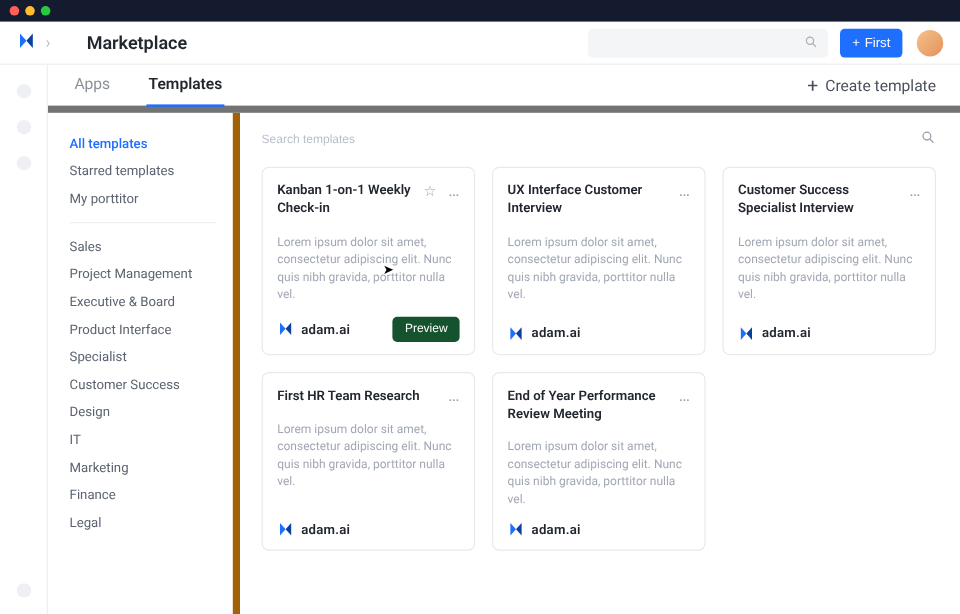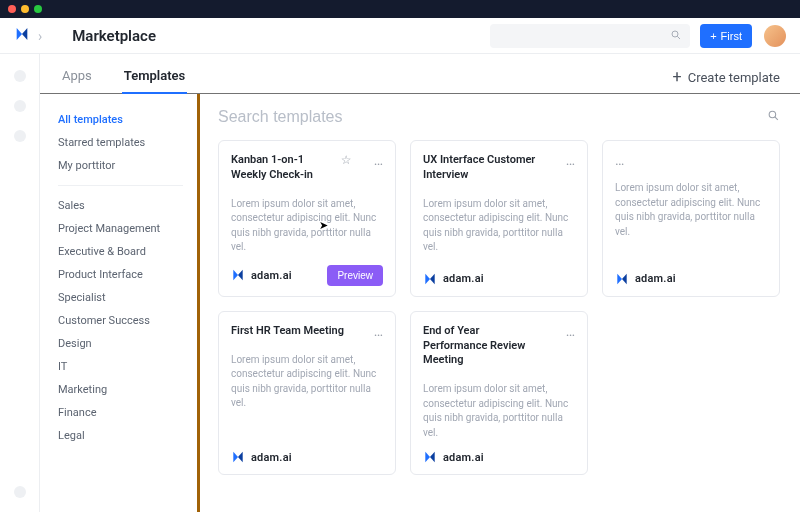--- a/index.html
+++ b/index.html
@@ -12,47 +12,47 @@
   .chev { color:#b8bec8; font-size:14px; }
   .page-title { font-size:15px; font-weight:600; color:#22272f; margin-left:22px;}
   .spacer { flex:1; }
   .searchbar { width:200px; height:24px; background:#f4f5f7; border-radius:4px; display:flex; align-items:center; justify-content:flex-end; padding:0 8px; color:#a7adb7; margin-right:10px;}
   .create-btn { height:24px; background:#1f6fff; color:#fff; border:none; border-radius:4px; font-size:11px; padding:0 10px; display:flex; align-items:center; gap:4px; cursor:pointer;}
   .avatar { width:22px; height:22px; border-radius:50%; background:linear-gradient(135deg,#f6c28b,#e3915c); margin-left:12px;}
   .shell { display:flex; height:calc(512px - 18px - 36px); }
   .leftrail { width:40px; border-right:1px solid #eceef1; display:flex; flex-direction:column; align-items:center; padding-top:16px; gap:18px; }
   .rail-dot { width:12px; height:12px; border-radius:50%; background:#eef0f3;}
   .main { flex:1; display:flex; flex-direction:column; }
-  .tabbar { height:40px; border-bottom:1px solid #737373; display:flex; align-items:flex-end; padding:0 20px; gap:28px;}
+  .tabbar { height:40px; border-bottom:6px solid #737373; display:flex; align-items:flex-end; padding:0 20px; gap:28px;}
   .tab { font-size:13px; color:#8a9099; padding:10px 2px 10px; cursor:pointer; position:relative;}
   .tab.active { color:#22272f; font-weight:600;}
   .tab.active::after { content:""; position:absolute; left:0; right:0; bottom:-1px; height:2px; background:#1f6fff;}
   .tabbar .spacer { flex:1;}
   .create-template { font-size:13px; color:#4a515c; display:flex; align-items:center; gap:6px; padding-bottom:8px; cursor:pointer;}
   .content { flex:1; display:flex; overflow:hidden; }
-  .sidebar { width:160px; border-right:3px solid #a16207; padding:14px 0 14px 18px; font-size:11px; color:#5b6370; overflow-y:auto; }
+  .sidebar { width:160px; border-right:6px solid #a16207; padding:14px 0 14px 18px; font-size:11px; color:#5b6370; overflow-y:auto; }
   .sb-item { padding:5px 0; cursor:pointer; }
   .sb-item.active { color:#1f6fff; font-weight:500;}
   .sb-divider { border:none; border-top:1px solid #eef0f3; margin:8px 14px 8px 0;}
   .templates-area { flex:1; padding:14px 20px 16px 18px; overflow-y:auto;}
   .searchrow { display:flex; align-items:center; margin-bottom:14px;}
-  .search-input { flex:1; border:none; outline:none; font-size:16px; color:#666;}
+  .search-input { flex:1; border:none; outline:none; font-size:10px; color:#666;}
   .search-input::placeholder { color:#b8bec8;}
   .mag { color:#9aa0aa; font-size:13px;}
   .grid { display:grid; grid-template-columns:repeat(3, 1fr); gap:14px; }
   .card { border:1px solid #e7e9ee; border-radius:6px; padding:12px 12px 10px; background:#fff; display:flex; flex-direction:column; min-height:110px; position:relative;}
-  .card-titlebar { display:flex; align-items:flex-start; gap:22px;}
+  .card-titlebar { display:flex; align-items:flex-start; gap:10px;}
   .card-title { font-size:11px; font-weight:600; color:#22272f; flex:1; line-height:1.35;}
   .star { color:#9aa0aa; font-size:12px; }
   .dots { color:#9aa0aa; font-size:14px; cursor:pointer; line-height:1;}
   .card-desc { font-size:10px; color:#a1a7b3; margin-top:14px; line-height:1.45;}
   .card-footer { margin-top:auto; padding-top:10px; display:flex; align-items:center; gap:6px;}
   .brand-logo svg { display:block;}
   .brand-name { font-size:11px; font-weight:600; color:#22272f; letter-spacing:0.2px;}
-  .preview-btn { margin-left:auto; background:#8b5cf6; color:#fff; border:none; border-radius:4px; font-size:10px; padding:5px 10px; cursor:pointer;}
+  .preview-btn { margin-left:auto; background:#14532d; color:#fff; border:none; border-radius:4px; font-size:10px; padding:5px 10px; cursor:pointer;}
   .cursor { position:absolute; left:100px; top:78px; font-size:11px; color:#000; pointer-events:none;}
 </style>
 </head>
 <body>
 
 <div class="titlebar">
   <div class="tl-dot tl-red"></div>
   <div class="tl-dot tl-yellow"></div>
   <div class="tl-dot tl-green"></div>
 </div>
@@ -167,36 +167,37 @@
                   <svg width="14" height="14" viewBox="0 0 24 24">
                     <path fill="#1f6fff" d="M4 3 L12 12 L4 21 Z"></path>
                     <path fill="#0b3fa0" d="M20 3 L12 12 L20 21 Z"></path>
                   </svg>
                 </span>
                 <span class="brand-name">adam.ai</span>
               </div>
             </div>
             <div class="card">
               <div class="card-titlebar">
-                <span class="dots">…</span>
-              </div>
-              <div class="card-desc">Lorem ipsum dolor sit amet, consectetur adipiscing elit. Nunc quis nibh gravida, porttitor nulla vel.</div>
-              <div class="card-footer">
-                <span class="brand-logo">
-                  <svg width="14" height="14" viewBox="0 0 24 24">
-                    <path fill="#1f6fff" d="M4 3 L12 12 L4 21 Z"></path>
-                    <path fill="#0b3fa0" d="M20 3 L12 12 L20 21 Z"></path>
-                  </svg>
-                </span>
-                <span class="brand-name">adam.ai</span>
-              </div>
-            </div>
-            <div class="card">
-              <div class="card-titlebar">
-                <div class="card-title">First HR Team Meeting</div>
+                <div class="card-title">Customer Success Specialist Interview</div>
+                <span class="dots">…</span>
+              </div>
+              <div class="card-desc">Lorem ipsum dolor sit amet, consectetur adipiscing elit. Nunc quis nibh gravida, porttitor nulla vel.</div>
+              <div class="card-footer">
+                <span class="brand-logo">
+                  <svg width="14" height="14" viewBox="0 0 24 24">
+                    <path fill="#1f6fff" d="M4 3 L12 12 L4 21 Z"></path>
+                    <path fill="#0b3fa0" d="M20 3 L12 12 L20 21 Z"></path>
+                  </svg>
+                </span>
+                <span class="brand-name">adam.ai</span>
+              </div>
+            </div>
+            <div class="card">
+              <div class="card-titlebar">
+                <div class="card-title">First HR Team Research</div>
                 <span class="dots">…</span>
               </div>
               <div class="card-desc">Lorem ipsum dolor sit amet, consectetur adipiscing elit. Nunc quis nibh gravida, porttitor nulla vel.</div>
               <div class="card-footer">
                 <span class="brand-logo">
                   <svg width="14" height="14" viewBox="0 0 24 24">
                     <path fill="#1f6fff" d="M4 3 L12 12 L4 21 Z"></path>
                     <path fill="#0b3fa0" d="M20 3 L12 12 L20 21 Z"></path>
                   </svg>
                 </span>

